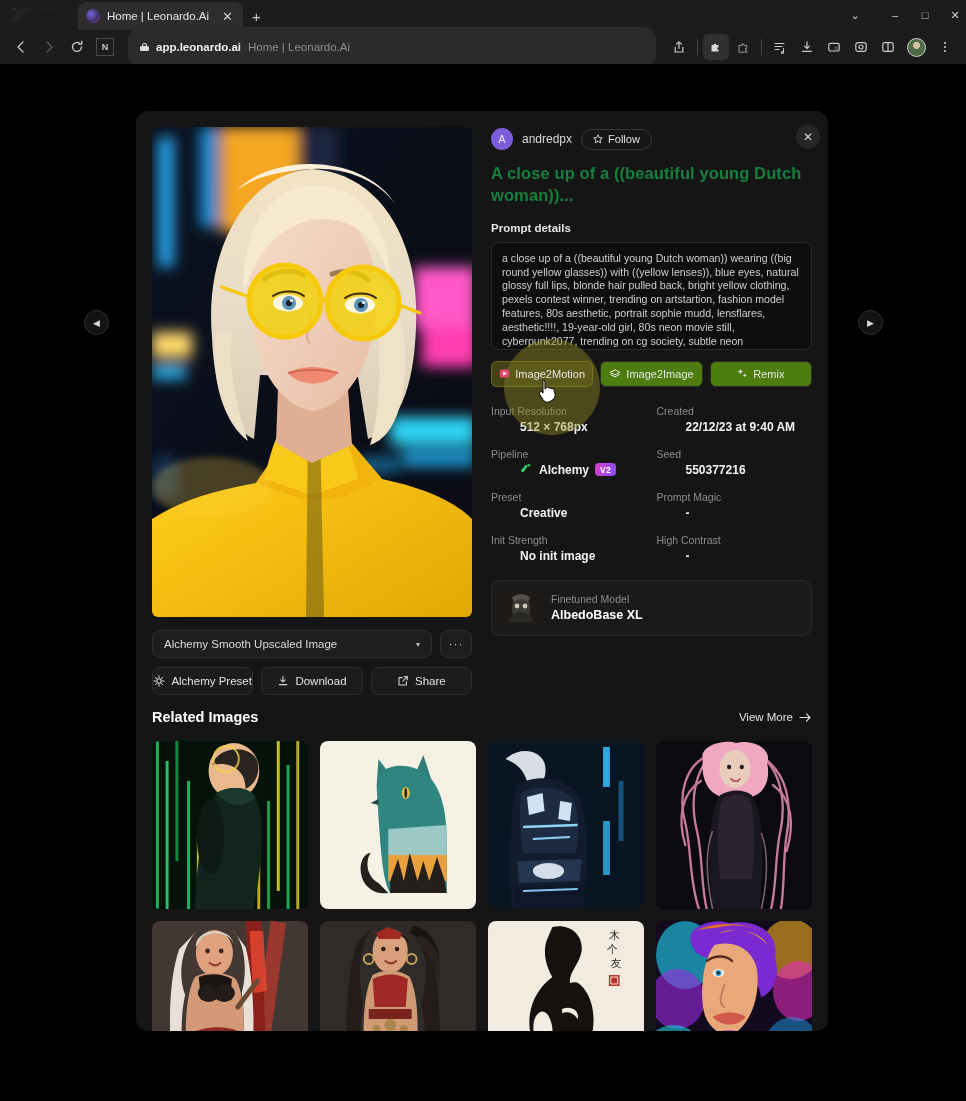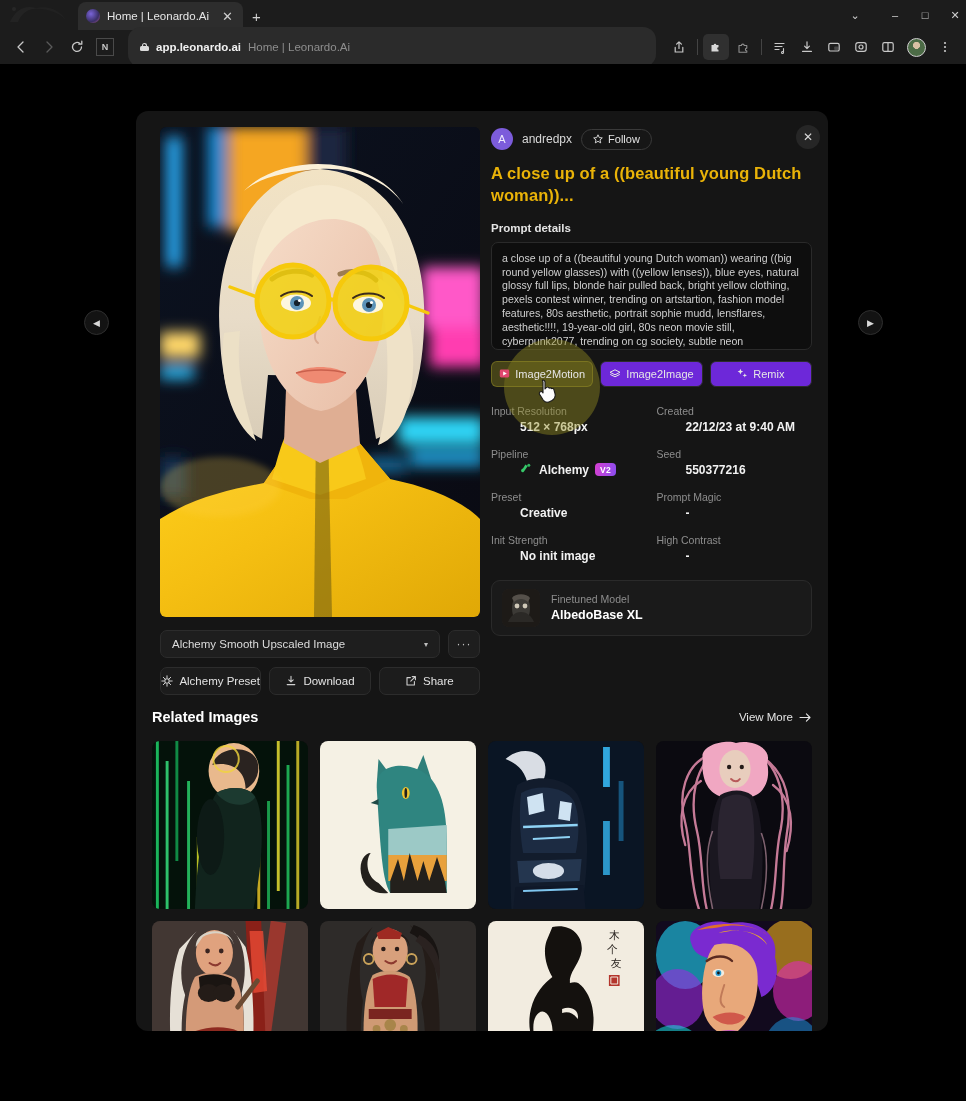--- a/index.html
+++ b/index.html
@@ -88,21 +88,21 @@
     position: absolute; width: 25px; height: 25px; border-radius: 50%;
     background: #131313; border: 1px solid #2e2e2e;
     display: flex; align-items: center; justify-content: center;
     color: #d8d8d8; font-size: 9px;
   }
   .nav-prev { left: 84px; top: 246px; }
   .nav-next { left: 858px; top: 246px; }
 
   
   .detail { position: absolute; left: 0; top: 0; width: 692px; height: 578px; padding: 16px; }
-  .img-col { position: absolute; left: 24px; top: 16px; width: 320px; }
+  .img-col { position: absolute; left: 16px; top: 16px; width: 320px; }
   .hero {
     width: 320px; height: 490px; border-radius: 6px; overflow: hidden; position: relative;
     background: #0a0c14;
   }
   .hero svg { display: block; width: 320px; height: 490px; }
 
   .sel-row { display: flex; gap: 8px; margin-top: 13px; }
   .select {
     flex: 1; height: 28px; background: #1e1e1e; border: 1px solid #2c2c2c;
     border-radius: 7px; display: flex; align-items: center; padding: 0 11px;
@@ -136,32 +136,32 @@
     display: inline-flex; align-items: center; gap: 5px; padding: 0 11px;
     color: #e2e2e2; font-size: 11px; background: #161616;
   }
   .close-btn {
     position: absolute; right: -8px; top: -2px; width: 24px; height: 24px;
     border-radius: 50%; background: #262626; color: #d8d8d8; font-size: 12px;
     display: flex; align-items: center; justify-content: center;
   }
   .title {
     margin-top: 12px; font-size: 16.5px; line-height: 1.32; font-weight: bold;
-    color: #eab308; letter-spacing: .1px;
+    color: #15803d; letter-spacing: .1px;
   }
   .section-label { margin-top: 15px; font-size: 11.5px; font-weight: bold; color: #e4e4e4; }
   .prompt-box {
     margin-top: 8px; background: #0e0e0e; border: 1px solid #2a2a2a;
     border-radius: 7px; padding: 9px 10px; height: 108px; overflow: hidden;
   }
   .prompt-text { font-size: 10.6px; line-height: 1.32; color: #cfcfcf; }
 
   .chip-row { display: flex; gap: 7px; margin-top: 11px; position: relative; }
   .chip {
-    flex: 1; height: 26px; background: #6d28d9; border: 1px solid #2c2c2c;
+    flex: 1; height: 26px; background: #4d7c0f; border: 1px solid #2c2c2c;
     border-radius: 6px; display: flex; align-items: center; justify-content: center;
     gap: 5px; color: #e6e6e6; font-size: 11px; position: relative; z-index: 2;
   }
   .chip.hl { background: rgba(110,104,28,.55); border-color: rgba(150,143,40,.5); }
   .click-halo {
     position: absolute; left: 13px; top: -22px; width: 96px; height: 96px;
     border-radius: 50%; background: rgba(152,146,33,.42); z-index: 1;
   }
   .cursor { position: absolute; left: 46px; top: 17px; z-index: 4; }
 

